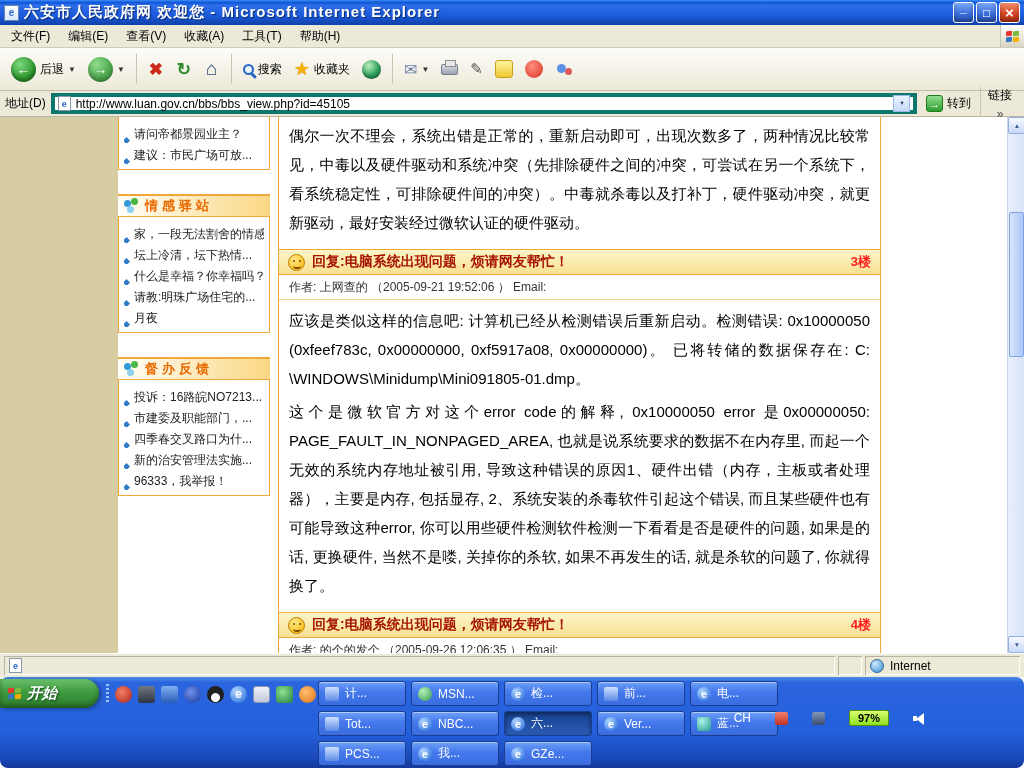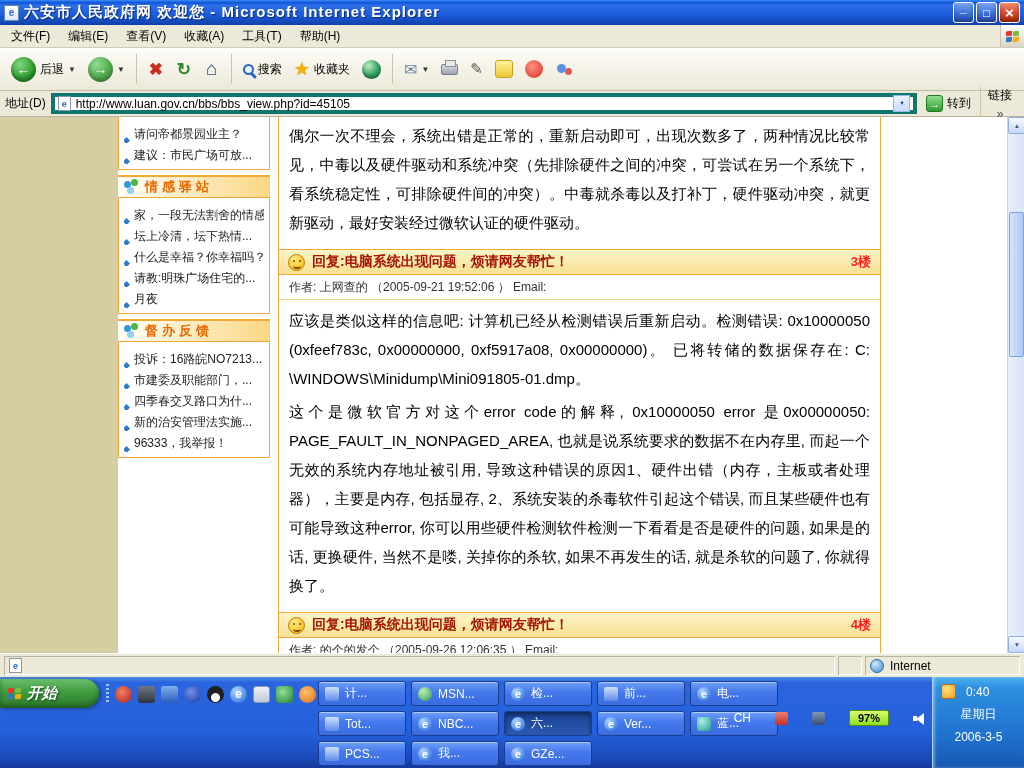--- a/index.html
+++ b/index.html
@@ -93,21 +93,21 @@
 
   
   .page { position:absolute; top:117px; left:0; right:0; bottom:115px; background:#fff; overflow:hidden; }
   .left-strip { position:absolute; left:0; top:0; width:118px; height:100%; background:#D6CEA2; }
 
   .sidebar { position:absolute; left:118px; top:0; width:152px; font-size:12px; }
   .side-box { background:#fff; border:1px solid #F2A73B; border-top:none; padding:5px 5px; }
   .side-item { display:flex; align-items:flex-end; gap:5px; height:21px; color:#222;
     white-space:nowrap; overflow:hidden; }
   .bullet { flex:none; width:5px; height:5px; background:#2F7BC9; transform:rotate(45deg); }
-  .side-header { margin-top:5px; height:23px; display:flex; align-items:center; gap:6px; padding:0 5px;
+  .side-header { margin-top:24px; height:23px; display:flex; align-items:center; gap:6px; padding:0 5px;
     background:linear-gradient(90deg,#FFFEF8,#FAD784); border-top:2px solid #F2A73B; border-bottom:1px solid #F2A73B; }
   .side-title { color:#E86A00; font-weight:bold; font-size:13px; letter-spacing:4px; white-space:nowrap; }
   .clover { position:relative; width:16px; height:16px; flex:none; }
   .clover i { position:absolute; width:7px; height:7px; border-radius:50%; }
   .clover i:nth-child(1){ left:1px; top:2px; background:#2F9BD6; }
   .clover i:nth-child(2){ left:8px; top:0;   background:#49B843; }
   .clover i:nth-child(3){ left:4px; top:8px; background:#8ED0F0; }
 
   .main { position:absolute; left:278px; top:0; width:603px; min-height:100%; background:#fff;
     border-left:1px solid #F2A73B; border-right:1px solid #F2A73B; }
@@ -145,21 +145,21 @@
   .sb-panel { height:19px; display:flex; align-items:center; gap:6px; padding:0 5px;
     box-shadow:inset 1px 1px 0 #B8B4A0, inset -1px -1px 0 #FFFFFF; }
   .sb-panel.grow { flex:1; }
   .sb-panel.mini2 { width:24px; }
   .sb-panel.zone { width:155px; }
   .globe-sm { width:14px; height:14px; border-radius:50%; flex:none;
     background:radial-gradient(circle at 35% 30%,#CFE8FF,#3A8FD0); border:1px solid #2A6898; }
 
   
   .taskbar { position:absolute; left:0; right:0; bottom:0; height:91px;
-    background:linear-gradient(180deg,#4E8DE8 0%,#2B65DE 6%,#2460DC 60%,#1B4BBB 88%,#15389B 100%); }
+    background:linear-gradient(180deg,#4E8DE8 0%,#2B65DE 6%,#2460DC 60%,#1B4BBB 88%,#15389B 100%);border-radius:8px; }
   .startbtn { position:absolute; left:0; top:2px; width:99px; height:29px;
     background:linear-gradient(#6BBF6B,#3E9B3E 45%,#2E7D2E); border-radius:0 15px 15px 0;
     box-shadow:inset 0 -3px 5px rgba(0,0,0,.3), 2px 1px 4px rgba(0,0,0,.35);
     display:flex; align-items:center; gap:6px; padding-left:8px;
     color:#fff; font-weight:bold; font-size:15px; font-style:italic; text-shadow:1px 1px 2px #14491C; }
   .quicklaunch { position:absolute; left:106px; top:7px; height:20px; display:flex; align-items:center; gap:6px; }
   .handle { width:3px; height:20px;
     background:repeating-linear-gradient(180deg,#9CC2F8 0 2px,transparent 2px 4px); }
   .ql { width:17px; height:17px; border-radius:3px; flex:none; }
   .ql.q1{ background:radial-gradient(circle at 40% 35%,#F08060,#B02020); border-radius:50%; }
@@ -512,23 +512,15 @@
       <span>CH</span>
       <span class="mini red"></span>
       <span class="mini dark"></span>
       <span class="battery">97%</span>
       <span class="spk">
           <i class="box"></i>
           <i class="cone"></i>
         </span>
     </div>
 
-    <div class="tray">
-      <div class="tray-row1">
-        <span class="tray-noti"></span>
-        <span class="tray-time">0:40</span>
-      </div>
-      <div class="tray-week">星期日</div>
-      <div class="tray-date">2006-3-5</div>
-    </div>
   </div>
 
 </div>
 
 </body></html>

